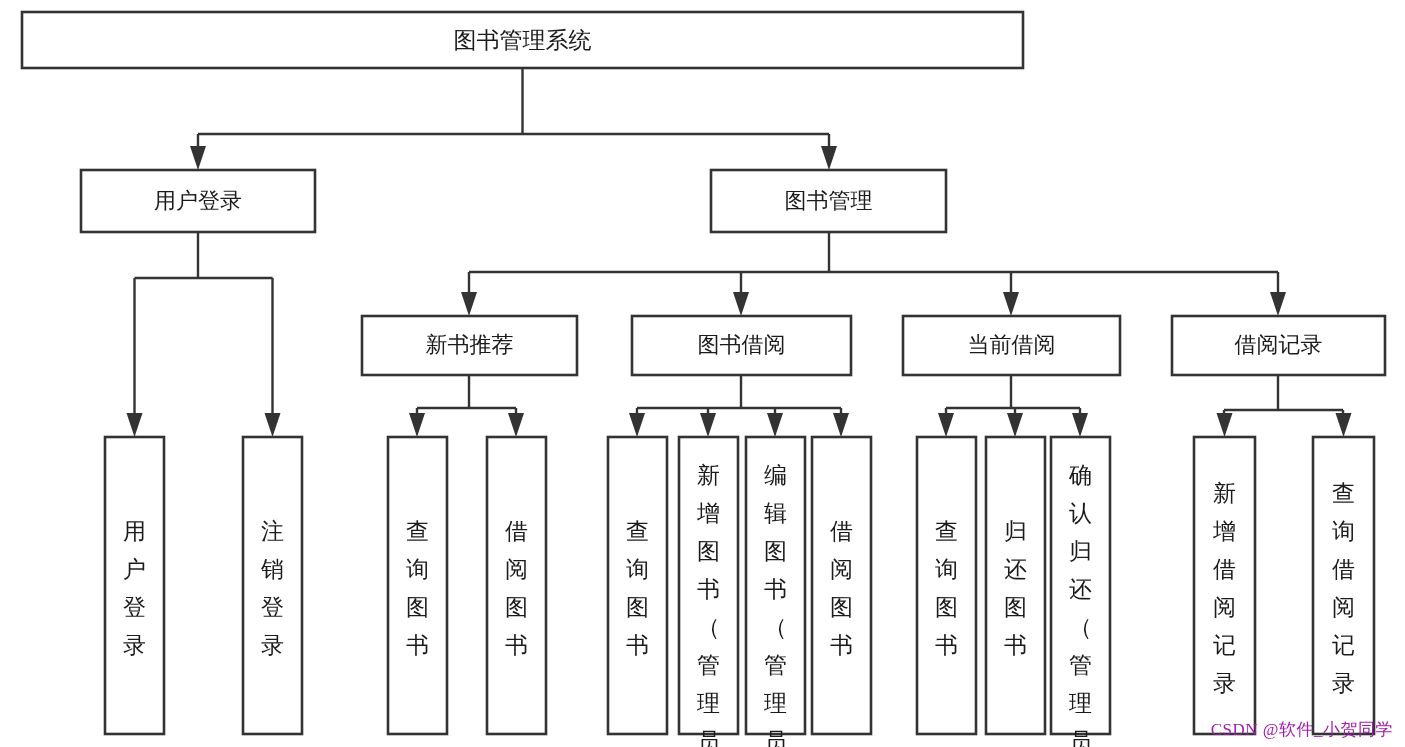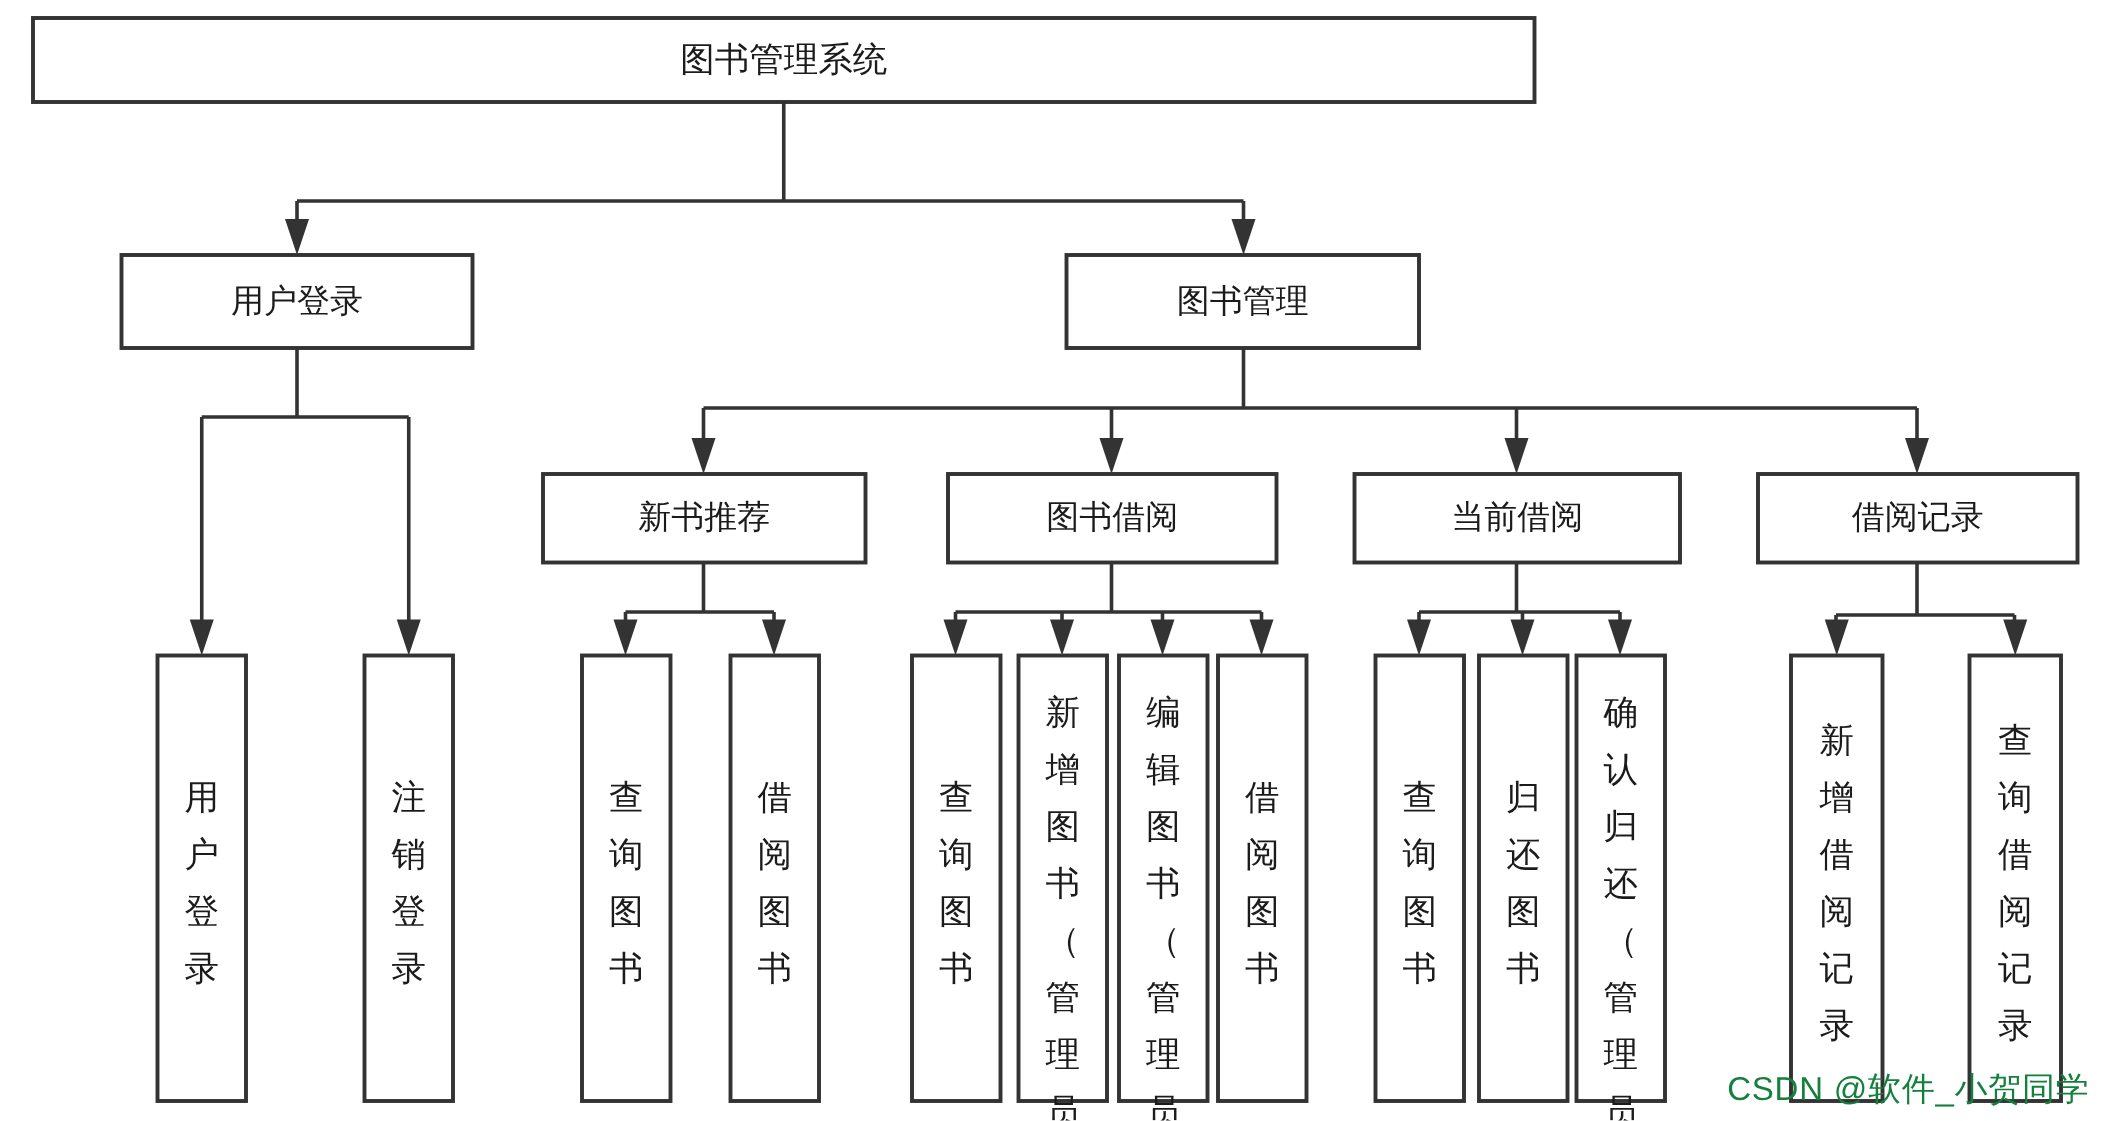--- a/index.html
+++ b/index.html
@@ -52,23 +52,23 @@
     fill: none;
   }
   .arrow-head {
     fill: #333333;
     stroke: none;
   }
   .watermark {
     position: absolute;
     right: 12px;
     bottom: 6px;
-    font-family: Liberation Sans, sans-serif;
-    font-size: 22px;
-    color: #15803d;
+    font-family: Liberation Serif, serif;
+    font-size: 17px;
+    color: #a21caf;
     letter-spacing: 0.5px;
     white-space: nowrap;
     user-select: none;
   }
 </style>
 </head>
 <body>
 
 <svg id="diagram" viewBox="0 0 1405 747" xmlns="http://www.w3.org/2000/svg">
 

